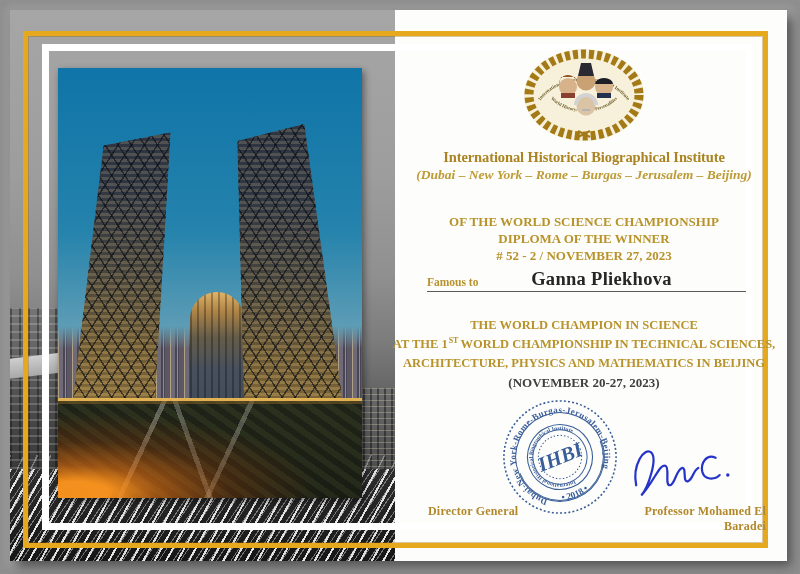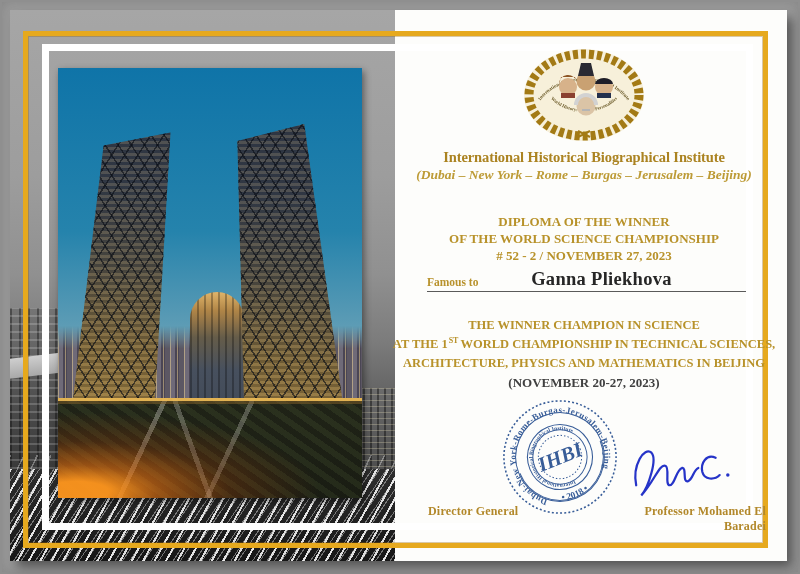--- a/index.html
+++ b/index.html
@@ -142,32 +142,32 @@
           <path d="M54,58 a10,10 0 0 1 20,0" fill="none" stroke="#d2d2d2" stroke-width="4"></path>
           <rect x="60" y="62" width="8" height="2" fill="#b5b5b5"></rect>
         </g>
         <path d="M56,90 L68,84 M56,84 L68,90" stroke="#a37a15" stroke-width="2"></path>
       </svg>
 
       <div class="inst-name cline">International Historical Biographical Institute</div>
       <div class="inst-cities cline">(Dubai – New York – Rome – Burgas – Jerusalem – Beijing)</div>
 
       <div class="diploma-block">
+        <div class="cline">OF THE WORLD SCIENCE CHAMPIONSHIP</div>
         <div class="cline">DIPLOMA OF THE WINNER</div>
-        <div class="cline">OF THE WORLD SCIENCE CHAMPIONSHIP</div>
         <div class="cline"># 52 - 2 / NOVEMBER 27, 2023</div>
       </div>
 
       <div class="awarded-row">
         <span class="awarded-label">Famous  to</span>
         <span class="awardee-name">Ganna Pliekhova</span>
       </div>
 
       <div class="champion-block">
-        <div class="cline">THE WINNER CHAMPION IN SCIENCE</div>
+        <div class="cline">THE WORLD CHAMPION IN SCIENCE</div>
         <div class="cline">
           <span>AT THE 1</span>
             <span class="sup">ST</span>
             <span>WORLD CHAMPIONSHIP IN TECHNICAL SCIENCES,</span>
         </div>
         <div class="cline">ARCHITECTURE, PHYSICS AND MATHEMATICS IN BEIJING</div>
         <div class="cline it">(NOVEMBER 20-27, 2023)</div>
       </div>
     </div>
 

